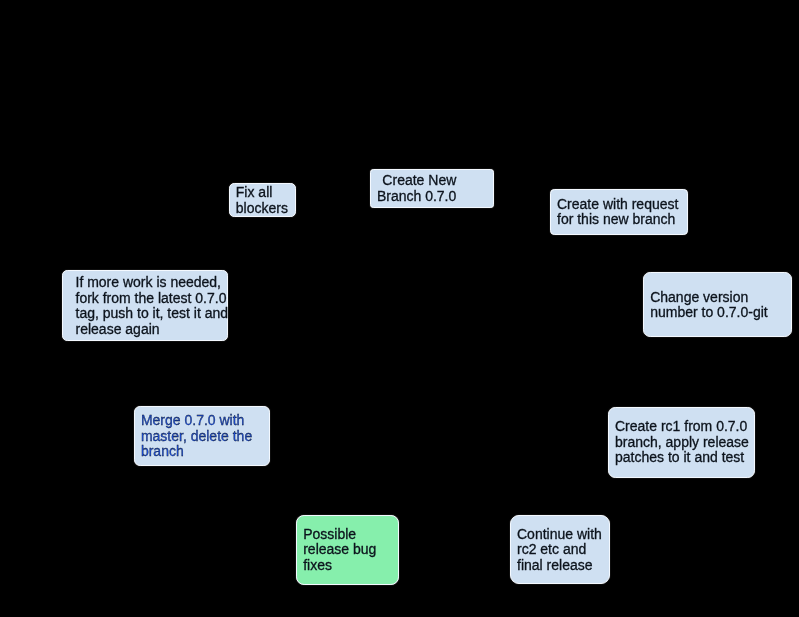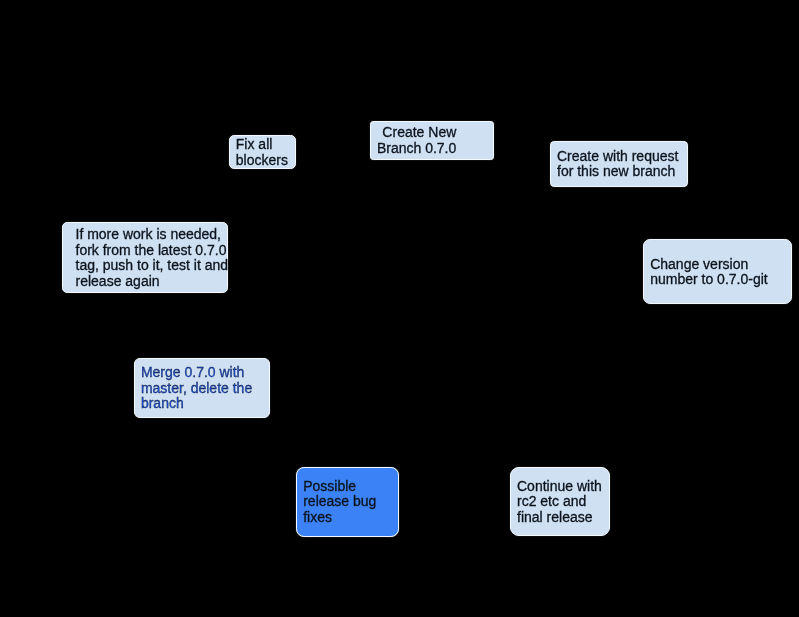--- a/index.html
+++ b/index.html
@@ -2,21 +2,21 @@
 <html><head>
 <meta charset="utf-8">
 <title>Current release process</title>
 <style>
   html,body{margin:0;padding:0;}
   body{width:799px;height:617px;background:#000000;overflow:hidden;
        font-family:"Liberation Sans",sans-serif;
        -webkit-font-smoothing:antialiased;}
   #canvas{position:relative;width:799px;height:478px;
           background:#000000;
-          will-change:transform;transform:translateZ(0);}
+          will-change:transform;transform:translateZ(0);margin-top:48px;}
   .node{position:absolute;box-sizing:border-box;
         background:#cfe0f2;color:#0c131c;
         border:1px solid #f4f9ff;
         box-shadow:0 0 1px rgba(255,255,255,0.55);
         display:flex;align-items:center;
         font-size:14px;line-height:15.6px;
         white-space:pre;
         -webkit-text-stroke:0.3px #0c131c;
         padding-left:6.0px;padding-top:1px;}
   .node.rounded{border-radius:8px;}
@@ -49,41 +49,46 @@
   <div class="node rounded" id="n-create-new-branch" style="left: 369.9px; top: 121.4px; width: 123.7px; height: 38.2px; background: rgb(207, 224, 242); border-color: rgb(244, 249, 255); color: rgb(12, 19, 28); border-radius: 3.5px;">
     <span class="node-label">Create New
 Branch 0.7.0</span>
   </div>
 
   <div class="node rounded" id="n-create-pull-request" style="left: 550px; top: 140.6px; width: 138.4px; height: 46.6px; background: rgb(207, 224, 242); border-color: rgb(244, 249, 255); color: rgb(12, 19, 28); border-radius: 4.5px;">
     <span class="node-label">Create with request
 for this new branch</span>
   </div>
 
-  <div class="node rounded" id="n-change-version-number" style="left: 643.2px; top: 239px; width: 149.2px; height: 65.3px; background: rgb(207, 224, 242); border-color: rgb(244, 249, 255); color: rgb(12, 19, 28); border-radius: 7.3px;">
+  <div class="node rounded" id="n-change-version-number" style="left: 643.2px; top: 224px; width: 149.2px; height: 65.3px; background: rgb(207, 224, 242); border-color: rgb(244, 249, 255); color: rgb(12, 19, 28); border-radius: 7.3px;">
     <span class="node-label">Change version
 number to 0.7.0-git</span>
   </div>
 
   <div class="node rounded" id="n-if-more-work-is-needed" style="left: 61.5px; top: 222.4px; width: 166px; height: 70.5px; background: rgb(207, 224, 242); border-color: rgb(244, 249, 255); color: rgb(12, 19, 28); border-radius: 5.5px; padding-left: 13px;">
     <span class="node-label">If more work is needed,
 fork from the latest 0.7.0
 tag, push to it, test it and
 release again</span>
   </div>
 
 
   <div class="node rounded" id="n-merge-and-delete-branch" style="left: 133.9px; top: 357.8px; width: 135.7px; height: 60.2px; background: rgb(207, 224, 242); border-color: rgb(244, 249, 255); color: #1d4ed8; border-radius: 6.2px;">
     <span class="node-label">Merge 0.7.0 with
 master, delete the
 branch</span>
   </div>
 
+  <div class="node rounded" id="n-create-rc1" style="left: 608px; top: 358.5px; width: 147.4px; height: 71.3px; background: rgb(207, 224, 242); border-color: rgb(244, 249, 255); color: rgb(12, 19, 28); border-radius: 7.5px;">
+    <span class="node-label">Create rc1 from 0.7.0
+branch, apply release
+patches to it and test</span>
+  </div>
 
-  <div class="node rounded" id="n-possible-release-bug-fixes" style="left: 296.2px; top: 466.8px; width: 102.4px; height: 69.9px; background: #3b82f6; border-color: rgb(244, 249, 255); color: rgb(12, 19, 28); border-radius: 8.1px;">
+  <div class="node rounded" id="n-possible-release-bug-fixes" style="left: 296.2px; top: 466.8px; width: 102.4px; height: 69.9px; background: #86efac; border-color: rgb(244, 249, 255); color: rgb(12, 19, 28); border-radius: 8.1px;">
     <span class="node-label">Possible
 release bug
 fixes</span>
   </div>
 
   <div class="node rounded" id="n-continue-with-rc2" style="left: 510px; top: 466.9px; width: 99.7px; height: 69.5px; background: rgb(207, 224, 242); border-color: rgb(244, 249, 255); color: rgb(12, 19, 28); border-radius: 9px;">
     <span class="node-label">Continue with
 rc2 etc and
 final release</span>
   </div>

